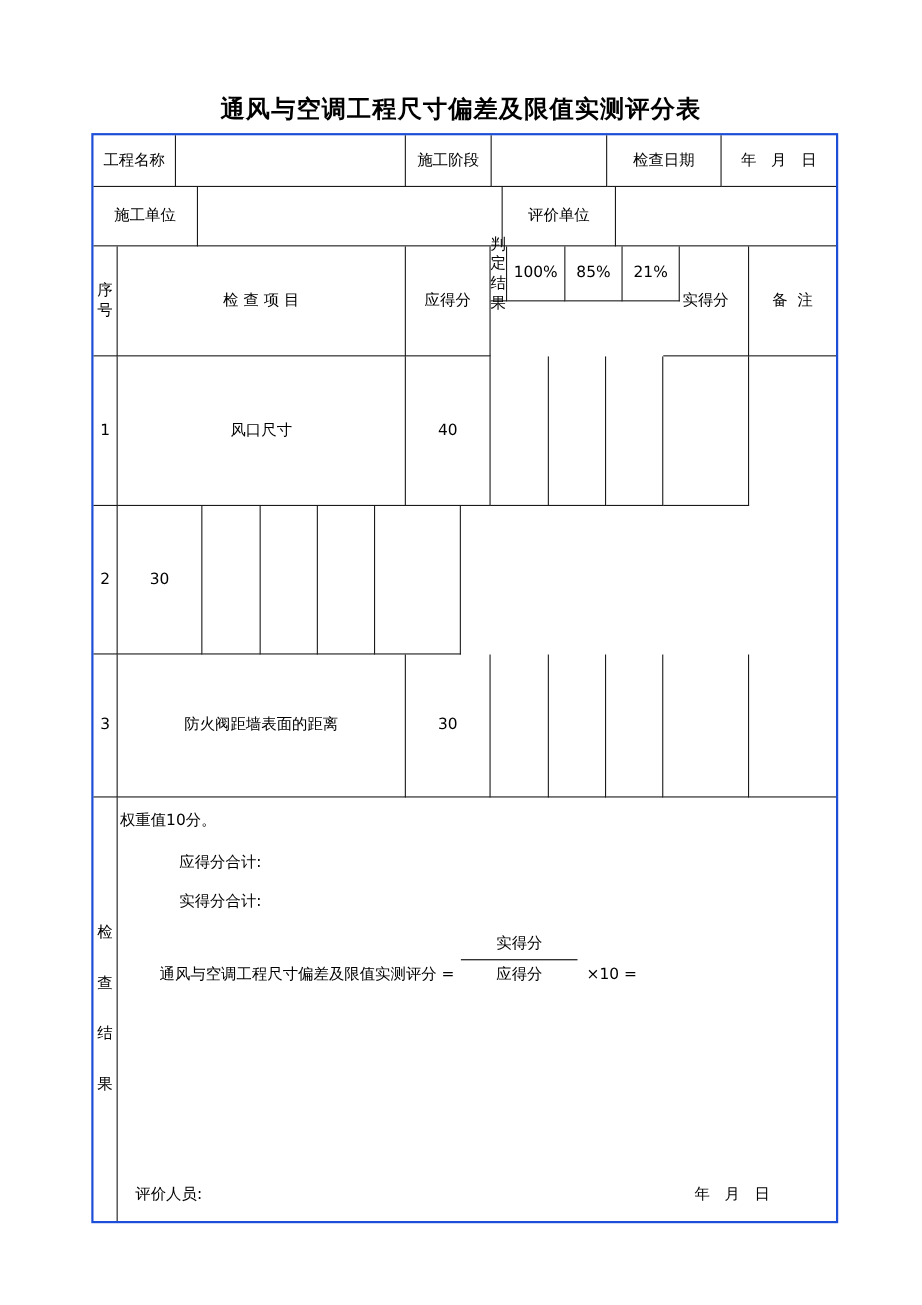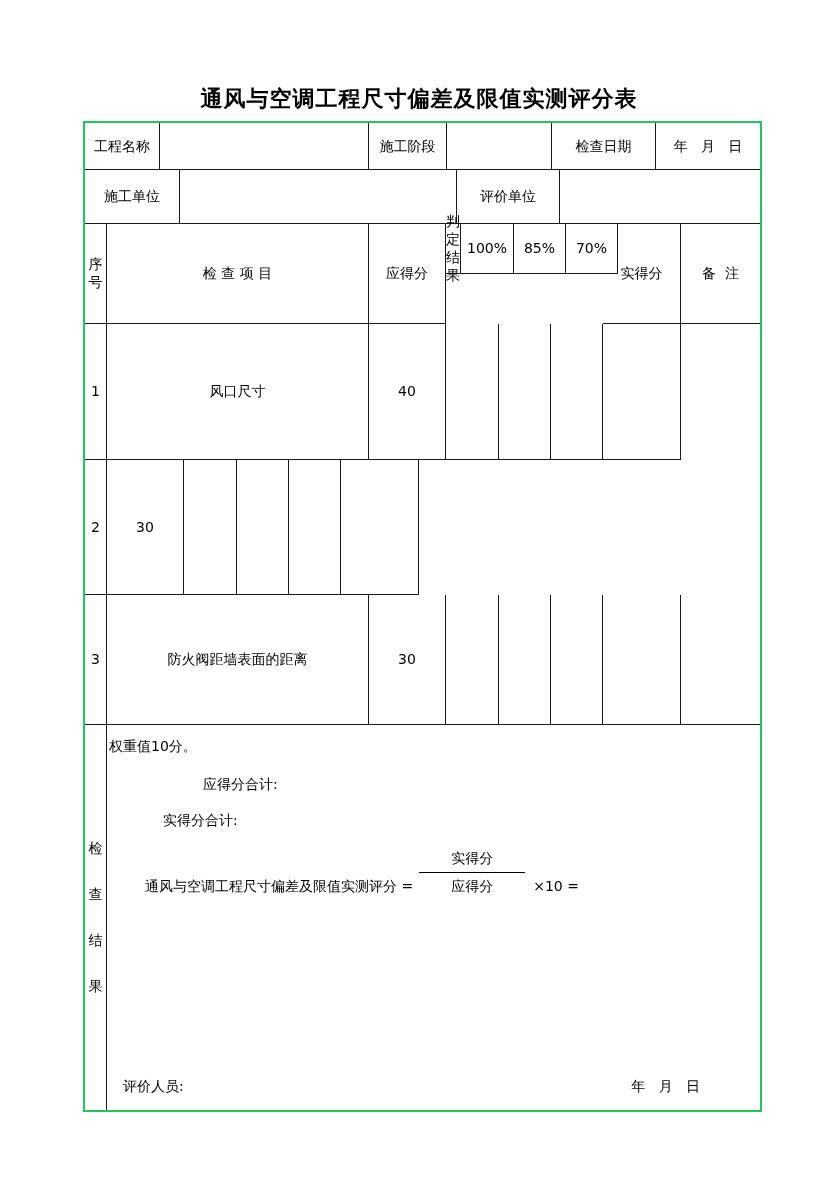--- a/index.html
+++ b/index.html
@@ -8,21 +8,21 @@
   .page { position:absolute; inset:0; background:#fff; }
 
   .doc-title {
     position:absolute; left:0; right:0; top:84px;
     text-align:center; font-size:22px; font-weight:bold; letter-spacing:1px;
   }
 
   .tbl {
     position:absolute; left:83px; top:121px;
     width:679px; height:991px;
-    border:2px solid #22c55e;
+    border:2px solid #1d4ed8;
     display:flex; flex-direction:column;
     font-size:14px;
   }
   .row { display:flex; flex-direction:row; width:675px; }
   .cell {
     border-right:1px solid #1a1a1a; border-bottom:1px solid #1a1a1a;
     display:flex; align-items:center; justify-content:center;
     text-align:center; line-height:1.35; overflow:hidden;
   }
   .cell.nbr { border-right:none; }
@@ -41,21 +41,21 @@
 
   .v-label {
     display:flex; flex-direction:column; align-items:center; justify-content:center;
     gap:27px; font-size:14px;
   }
   .seq-head { flex-direction:column; line-height:1.25; gap:0; }
 
   .result-content { position:relative; width:653px; }
   .result-content .line { position:absolute; white-space:pre; font-size:14px; }
   .weight-note { left:2px; top:12px; }
-  .due-total { left:56px; top:50px;margin-left:40px; }
+  .due-total { left:56px; top:50px; }
   .actual-total { left:56px; top:86px; }
   .formula { position:absolute; left:38px; top:124px; display:flex; align-items:flex-end; font-size:14px; }
   .frac { display:flex; flex-direction:column; align-items:center; width:106px; margin-left:6px; }
   .frac .num { width:100%; text-align:center; padding-bottom:4px; border-bottom:1px solid #000; }
   .frac .den { width:100%; text-align:center; padding-top:4px; }
   .formula .suffix { margin-left:8px; white-space:pre; }
   .evaluator { left:16px; bottom:14px; top:auto; }
   .result-date { right:60px; left:auto; bottom:14px; top:auto; }
 </style>
 </head>
@@ -88,21 +88,21 @@
         <span>序</span>
         <span>号</span>
       </div>
       <div class="cell" style="width:262px">检 查 项 目</div>
       <div class="cell" style="width:77px">应得分</div>
       <div class="judge-block">
         <div class="judge-top">判 定 结 果</div>
         <div class="judge-sub">
           <div class="cell" style="width:53px">100%</div>
           <div class="cell" style="width:52px">85%</div>
-          <div class="cell" style="width:52px">70%</div>
+          <div class="cell" style="width:52px">21%</div>
         </div>
       </div>
       <div class="cell" style="width:78px">实得分</div>
       <div class="cell nbr" style="width:79px; white-space:pre">备  注</div>
     </div>
 
     <div class="data-region" style="height:401px">
       <div class="data-left">
 
         <div class="data-row" style="height:136px">

